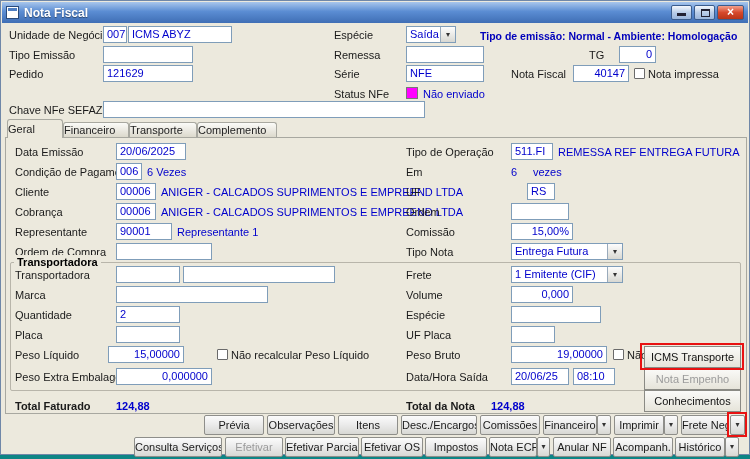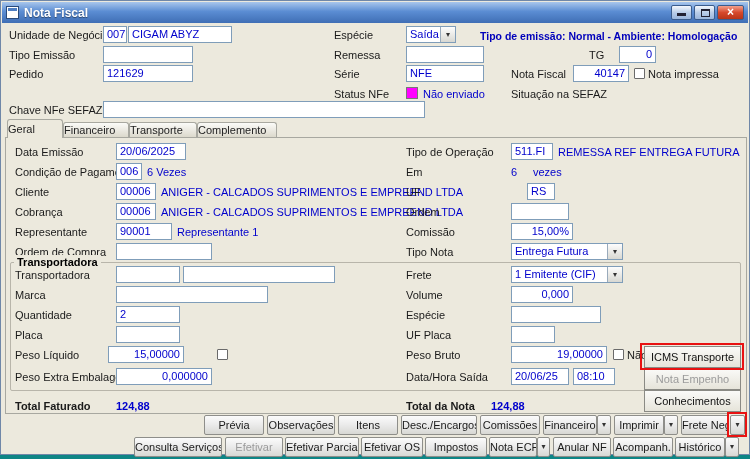--- a/index.html
+++ b/index.html
@@ -75,21 +75,21 @@
             <div class="glyph-max"></div>
           </div>
       <div class="wbtn close">
             <div class="glyph-close">×</div>
           </div>
     </div>
   </div>
 
   <div class="lbl" style="left:8px;top:26px">Unidade de Negócio</div>
   <div class="fld" style="left:102px;top:25px;width:24px">007</div>
-  <div class="fld" style="left:127px;top:25px;width:104px">CIGAM ABYZ</div>
+  <div class="fld" style="left:127px;top:25px;width:104px">ICMS ABYZ</div>
   <div class="lbl" style="left:333px;top:26px">Espécie</div>
   <div class="fld combo" style="left:405px;top:25px;width:50px">
     <span class="ctext">Saída</span>
     <span class="dd">▾</span>
   </div>
   <div class="info" style="left:479px;top:27px">Tipo de emissão: Normal - Ambiente: Homologação</div>
 
   <div class="lbl" style="left:8px;top:46px">Tipo Emissão</div>
   <div class="fld" style="left:102px;top:45px;width:90px"></div>
   <div class="lbl" style="left:333px;top:46px">Remessa</div>
@@ -102,21 +102,20 @@
   <div class="lbl" style="left:333px;top:65px">Série</div>
   <div class="fld" style="left:405px;top:64px;width:78px">NFE</div>
   <div class="lbl" style="left:510px;top:65px">Nota Fiscal</div>
   <div class="fld right" style="left:572px;top:64px;width:56px">40147</div>
   <div class="cb" style="left:633px;top:67px"></div>
   <div class="lbl" style="left:647px;top:65px">Nota impressa</div>
 
   <div class="lbl" style="left:333px;top:85px">Status NFe</div>
   <div class="swatch" style="left: 405px; top: 86px; background: rgb(255, 0, 255);"></div>
   <div class="bv" style="left:422px;top:85px">Não enviado</div>
-  <div class="lbl" style="left:510px;top:85px">Situação na SEFAZ</div>
 
   <div class="lbl" style="left:8px;top:101px">Chave NFe SEFAZ</div>
   <div class="fld" style="left:102px;top:100px;width:322px"></div>
 
   <div class="tab active" style="left:6px;width:56px">Geral</div>
   <div class="tab inactive" style="left:62px;width:66px">Financeiro</div>
   <div class="tab inactive" style="left:128px;width:68px">Transporte</div>
   <div class="tab inactive" style="left:196px;width:80px">Complemento</div>
   <div class="panel"></div>
 
@@ -182,20 +181,21 @@
   <div class="fld" style="left:510px;top:305px;width:90px"></div>
 
   <div class="lbl" style="left:14px;top:326px">Placa</div>
   <div class="fld" style="left:115px;top:325px;width:64px"></div>
   <div class="lbl" style="left:405px;top:326px">UF Placa</div>
   <div class="fld" style="left:510px;top:325px;width:44px"></div>
 
   <div class="lbl" style="left:14px;top:346px">Peso Líquido</div>
   <div class="fld right" style="left:107px;top:345px;width:76px">15,00000</div>
   <div class="cb" style="left:216px;top:348px"></div>
+  <div class="lbl" style="left:230px;top:346px">Não recalcular Peso Líquido</div>
   <div class="lbl" style="left:405px;top:346px">Peso Bruto</div>
   <div class="fld right" style="left:510px;top:345px;width:96px">19,00000</div>
   <div class="cb" style="left:612px;top:348px"></div>
   <div class="lbl" style="left:626px;top:346px">Não recalc</div>
 
   <div class="lbl" style="left:14px;top:368px">Peso Extra Embalagem</div>
   <div class="fld right" style="left:115px;top:367px;width:96px">0,000000</div>
   <div class="lbl" style="left:405px;top:368px">Data/Hora Saída</div>
   <div class="fld" style="left:510px;top:367px;width:58px">20/06/25</div>
   <div class="fld" style="left:572px;top:367px;width:42px">08:10</div>

